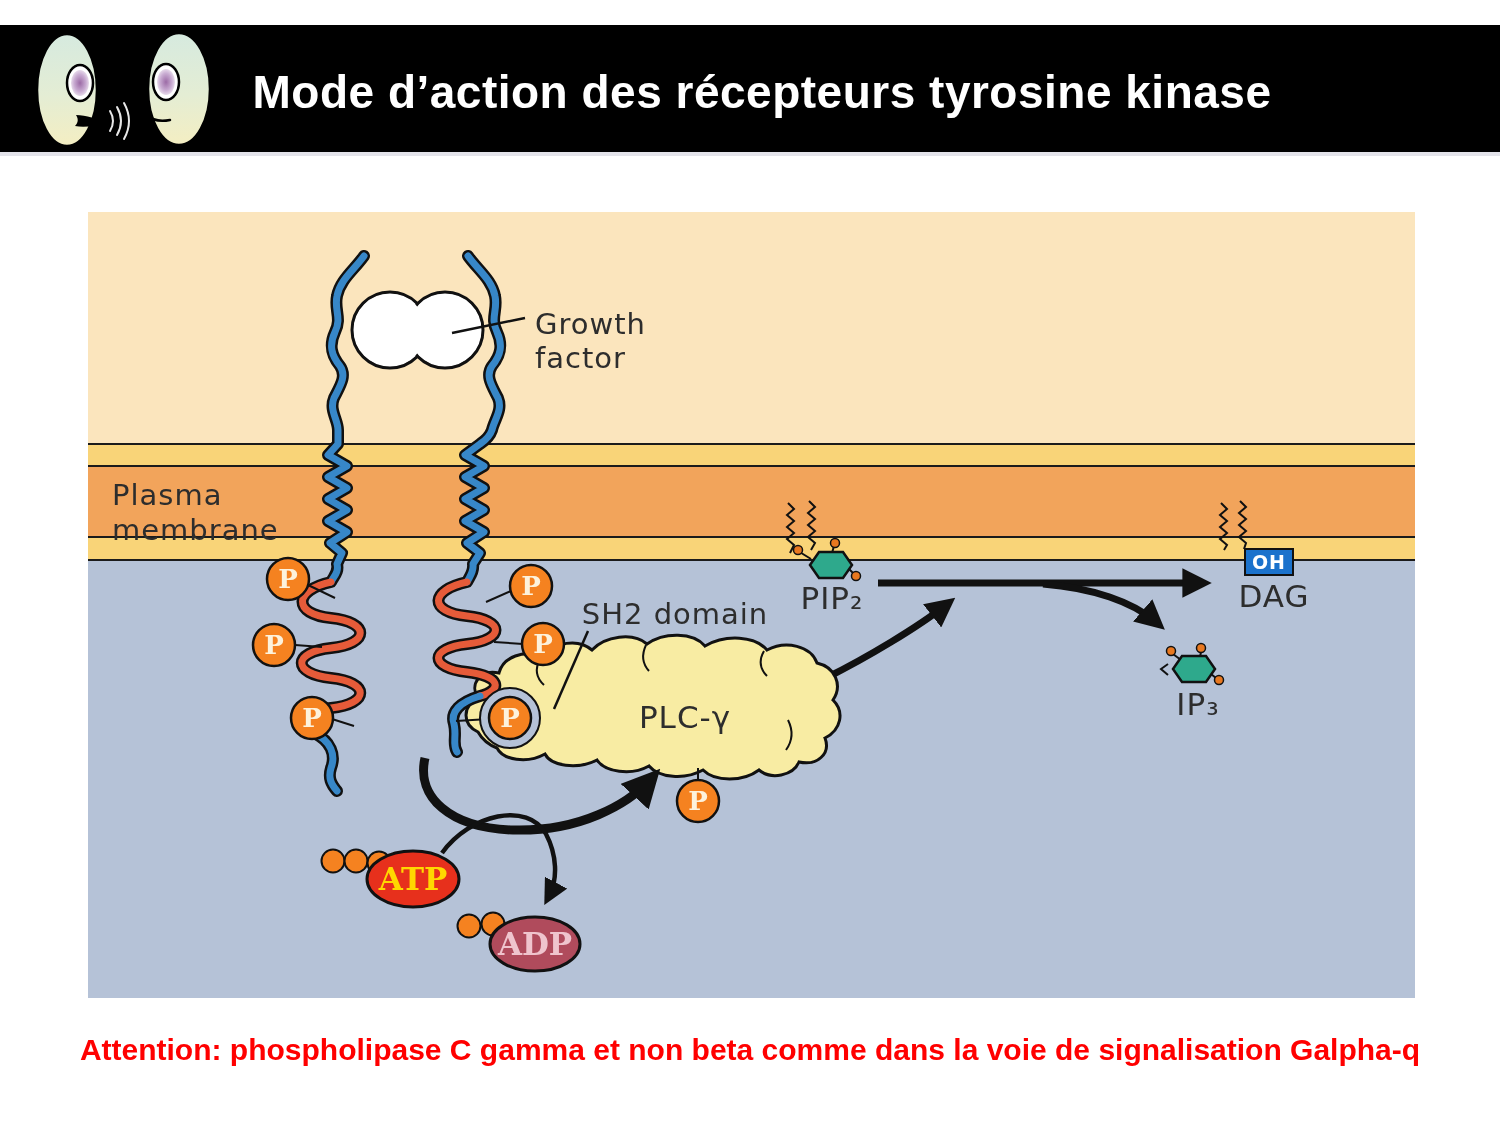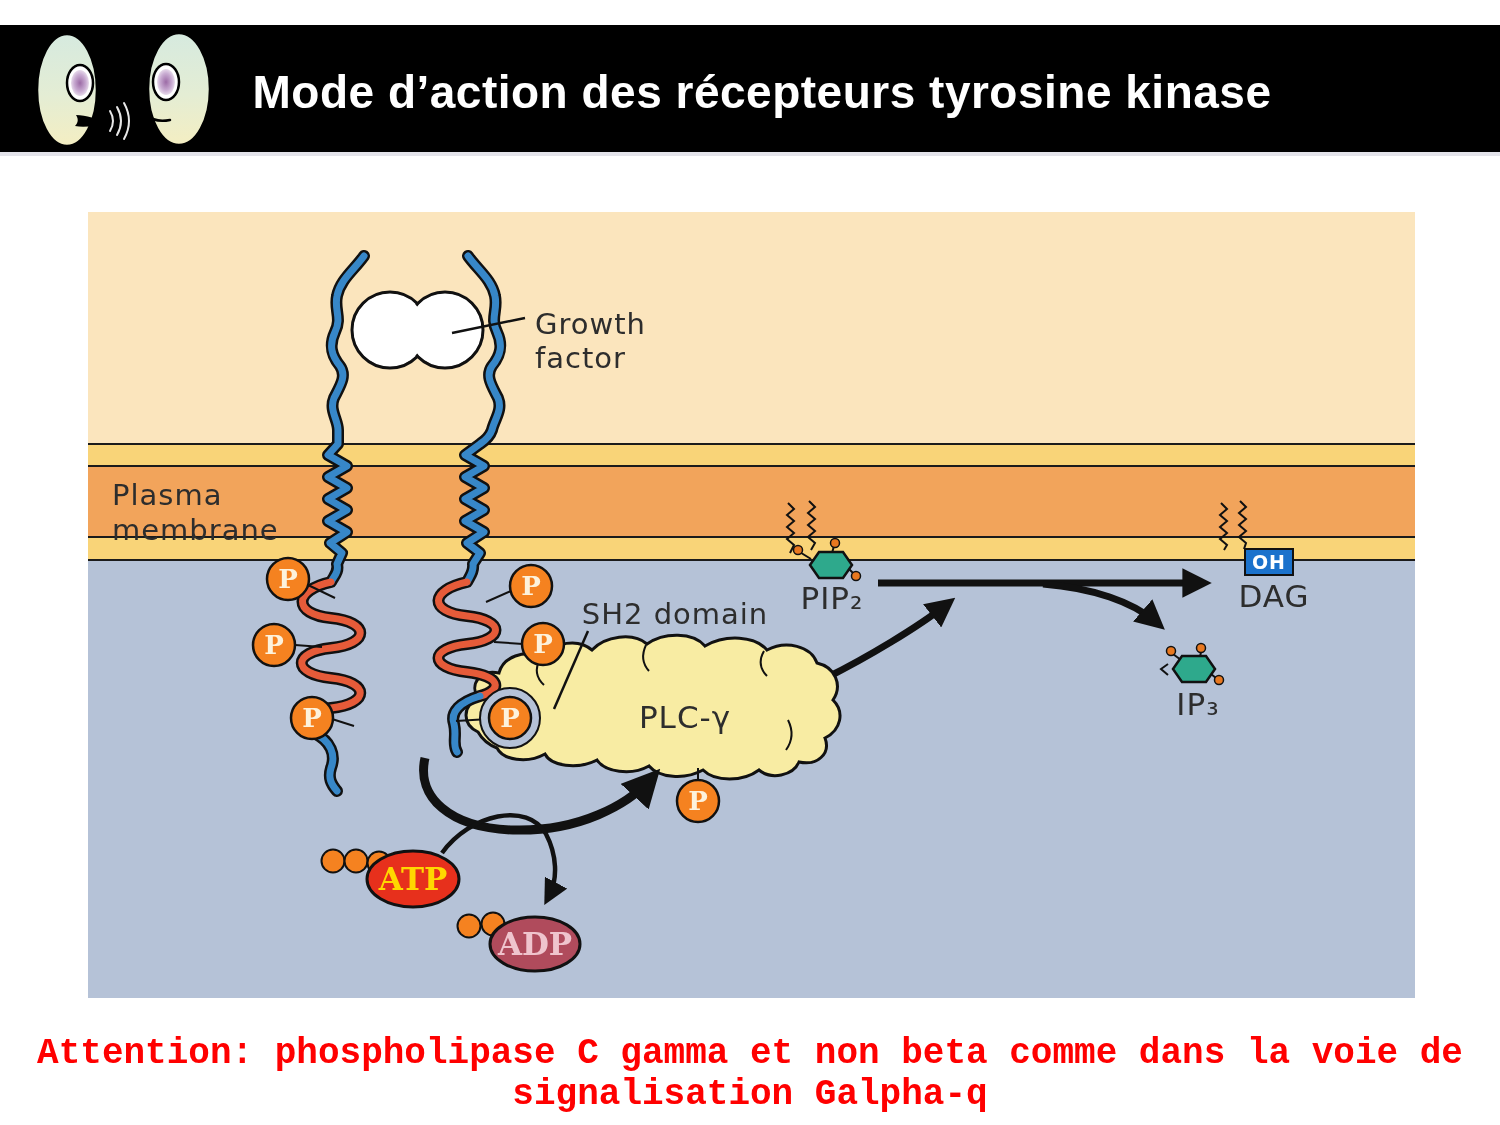--- a/index.html
+++ b/index.html
@@ -6,22 +6,22 @@
   .slide{position:relative;width:1500px;height:1125px;background:#ffffff;overflow:hidden;
          font-family:"Liberation Sans",sans-serif;}
   .header{position:absolute;left:0;top:0;width:1500px;height:127px;background:#000;
           border-bottom:4px solid #e3e3ea;margin-top:25px;}
   .logo{position:absolute;left:18px;top:2px;}
   .title{position:absolute;left:0;right:0;top:40px;text-align:center;color:#fff;
          font-size:46px;font-weight:bold;letter-spacing:.5px;transform:translateX(12px);
          font-family:"Liberation Sans",sans-serif;}
   .diagram{position:absolute;left:88px;top:212px;width:1327px;height:786px;}
   .caption{position:absolute;left:0;top:1033px;width:1500px;text-align:center;
-           color:#ff0000;font-weight:bold;font-size:36px;
-           font-family:Liberation Mono, monospace;}
+           color:#ff0000;font-weight:bold;font-size:30px;
+           font-family:Liberation Sans, sans-serif;}
   
   .lbl{font-family:"DejaVu Sans","Liberation Sans",sans-serif;font-size:29px;fill:#2d2d2d;letter-spacing:1px;}
   .lbl-mid{text-anchor:middle;}
   .ptxt{font-family:"DejaVu Serif",serif;font-size:26px;font-weight:bold;fill:#FDF2DC;text-anchor:middle;}
   .nuc{font-family:"DejaVu Serif",serif;font-weight:bold;text-anchor:middle;}
   .ohtxt{font-family:"DejaVu Sans",sans-serif;font-size:19px;font-weight:bold;fill:#ffffff;text-anchor:middle;letter-spacing:1px;}
 </style>
 </head>
 <body>
 

